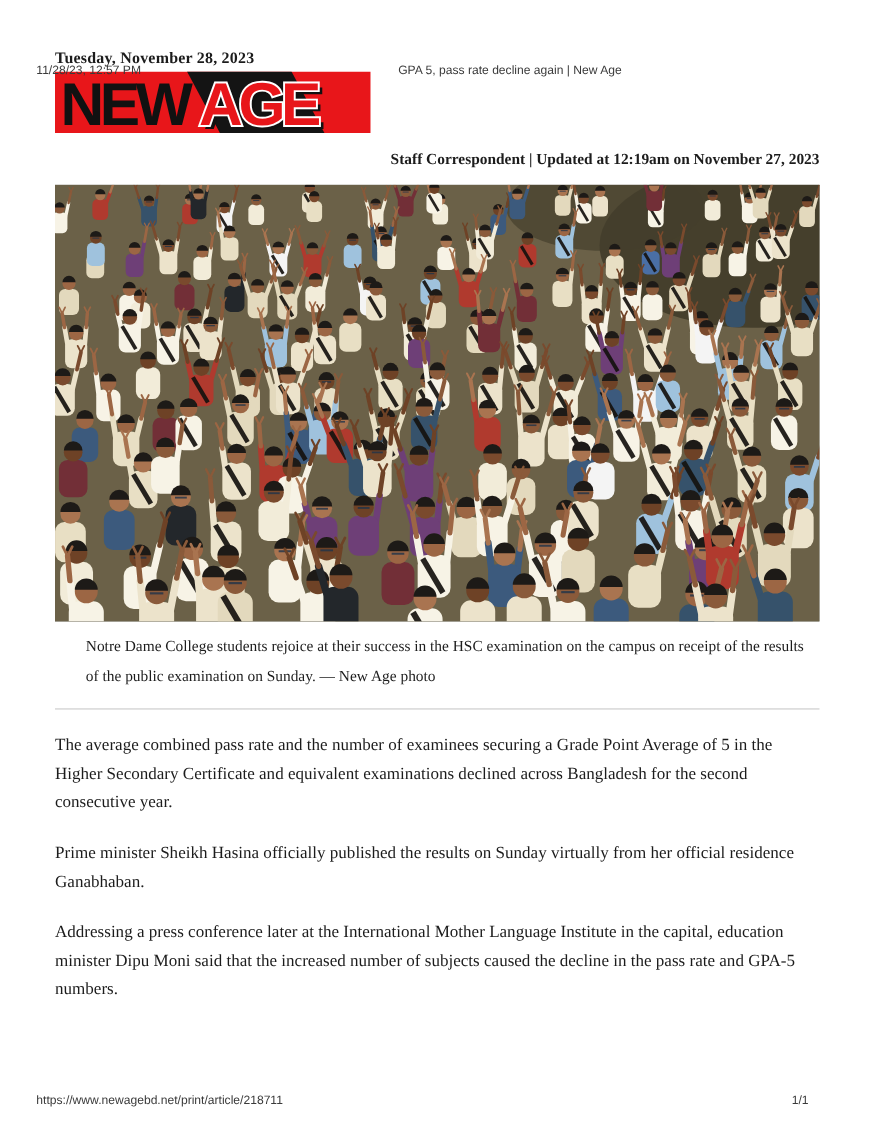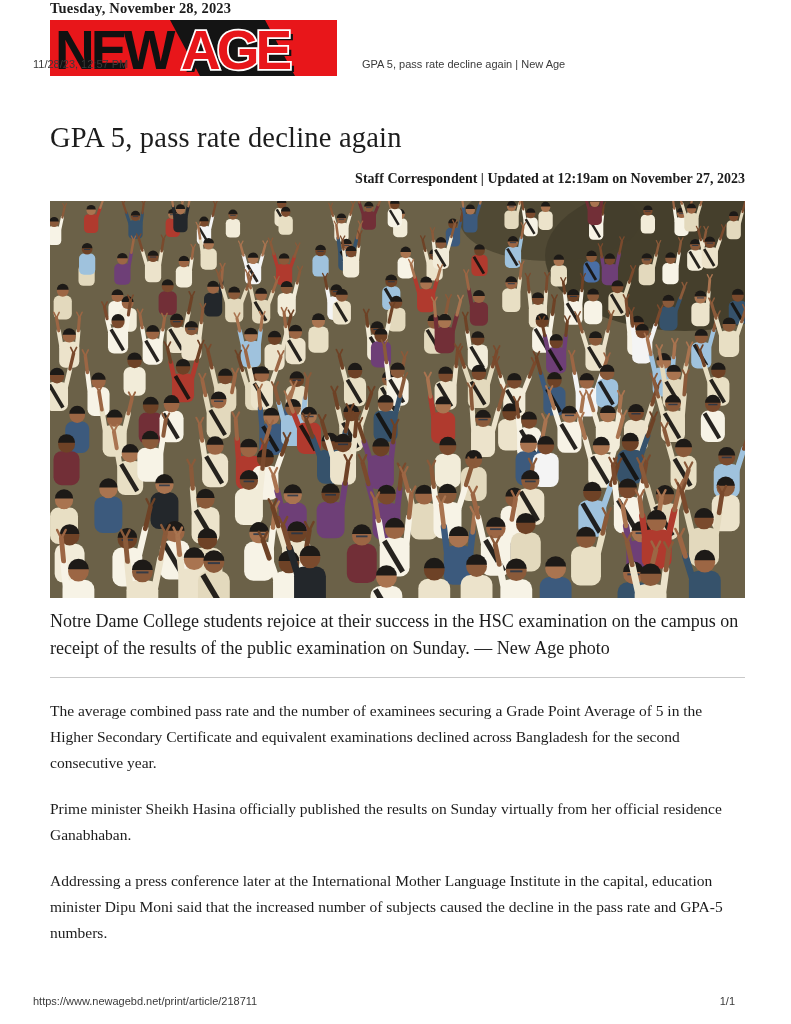--- a/index.html
+++ b/index.html
@@ -17,39 +17,39 @@
     font-family: "Liberation Sans", sans-serif;
     font-size: 11px; color: #3a3a3a; margin-top: 45px;
   }
   .print-header { top: 13px; height: 14px; }
   .print-header .ph-datetime { position: absolute; left: 33px; top: 0; }
   .print-header .ph-title { position: absolute; left: 362px; top: 0; }
   .print-footer { bottom: 17px; }
   .print-footer .pf-url { position: absolute; left: 33px; bottom: 0; }
   .print-footer .pf-page { position: absolute; right: 33px; bottom: 0; }
 
-  .content { width: 695px; margin-left: 50px; }
+  .content { width: 695px; margin-left: 50px; padding-top: 45px; }
 
   .masthead-date { font-size: 14.5px; font-weight: bold; letter-spacing: 0.2px; }
 
   .logo-wrap { margin-top: 3px; width: 287px; height: 56px; }
   .logo-svg { display: block; width: 287px; height: 56px; }
   .logo-svg text {
     font-family: "Liberation Sans", sans-serif;
     font-weight: bold; font-size: 55px; letter-spacing: -4px;
   }
   .logo-age-main { paint-order: stroke; }
 
   .article-title { margin-top: 46px; font-size: 28.5px; font-weight: normal; letter-spacing: 0.2px; }
   .article-byline { margin-top: 17px; font-size: 14px; font-weight: bold; text-align: right; }
 
   .article-photo { margin-top: 14px; width: 695px; height: 397px; overflow: hidden; background:#57503c; }
   .article-photo svg { display: block; width: 695px; height: 397px; }
 
-  .article-caption { margin-top: 10px; font-size: 18px; line-height: 27px; }
+  .article-caption { margin-top: 10px; font-size: 14px; line-height: 27px; margin-left: 28px; }
 
   .caption-rule { margin-top: 15px; border: none; border-top: 1px solid #c9c9c9; height: 0; }
 
   .article-body p { font-size: 15.5px; line-height: 26px; margin-top: 20px; }
 </style>
 </head>
 <body>
 
 <div class="print-header">
   <span class="ph-datetime">11/28/23, 12:57 PM</span>
@@ -63,21 +63,20 @@
   <div class="logo-wrap">
     <svg class="logo-svg" viewBox="0 0 287 56">
       <rect x="0" y="0" width="287" height="56" fill="#e8161a"></rect>
       <polygon points="120,0 215,0 245,56 150,56" fill="#141414"></polygon>
       <text x="5" y="49" fill="#111111">NEW</text>
       <text x="135" y="52" fill="#111111">AGE</text>
       <text class="logo-age-main" x="131" y="49" stroke-width="3.5" fill="#e8161a" stroke="#ffffff">AGE</text>
     </svg>
   </div>
 
-  <h1 class="article-title">GPA 5, pass rate decline again</h1>
 
   <div class="article-byline">Staff Correspondent | Updated at 12:19am on November 27, 2023</div>
 
   <figure class="article-photo">
     <svg viewBox="0 0 695 397" preserveAspectRatio="none">
         <rect x="0" y="0" width="695" height="397" fill="#6b6148"></rect>
         <ellipse cx="635" cy="55" rx="140" ry="75" fill="#453f2c"></ellipse>
         <ellipse cx="500" cy="20" rx="90" ry="40" fill="#453f2c" opacity="0.7"></ellipse>
         <line x1="-1.3521944216132873" y1="29.106819374047603" x2="-4.762150839268607" y2="16.22907742302123" stroke="#f7f3e6" stroke-width="3.0250000000000004" stroke-linecap="round"></line>
         <line x1="-4.762150839268607" y1="16.22907742302123" x2="-7.552115180986595" y2="5.692743099454205" stroke="#8a5a3a" stroke-width="2.2" stroke-linecap="round"></line>

